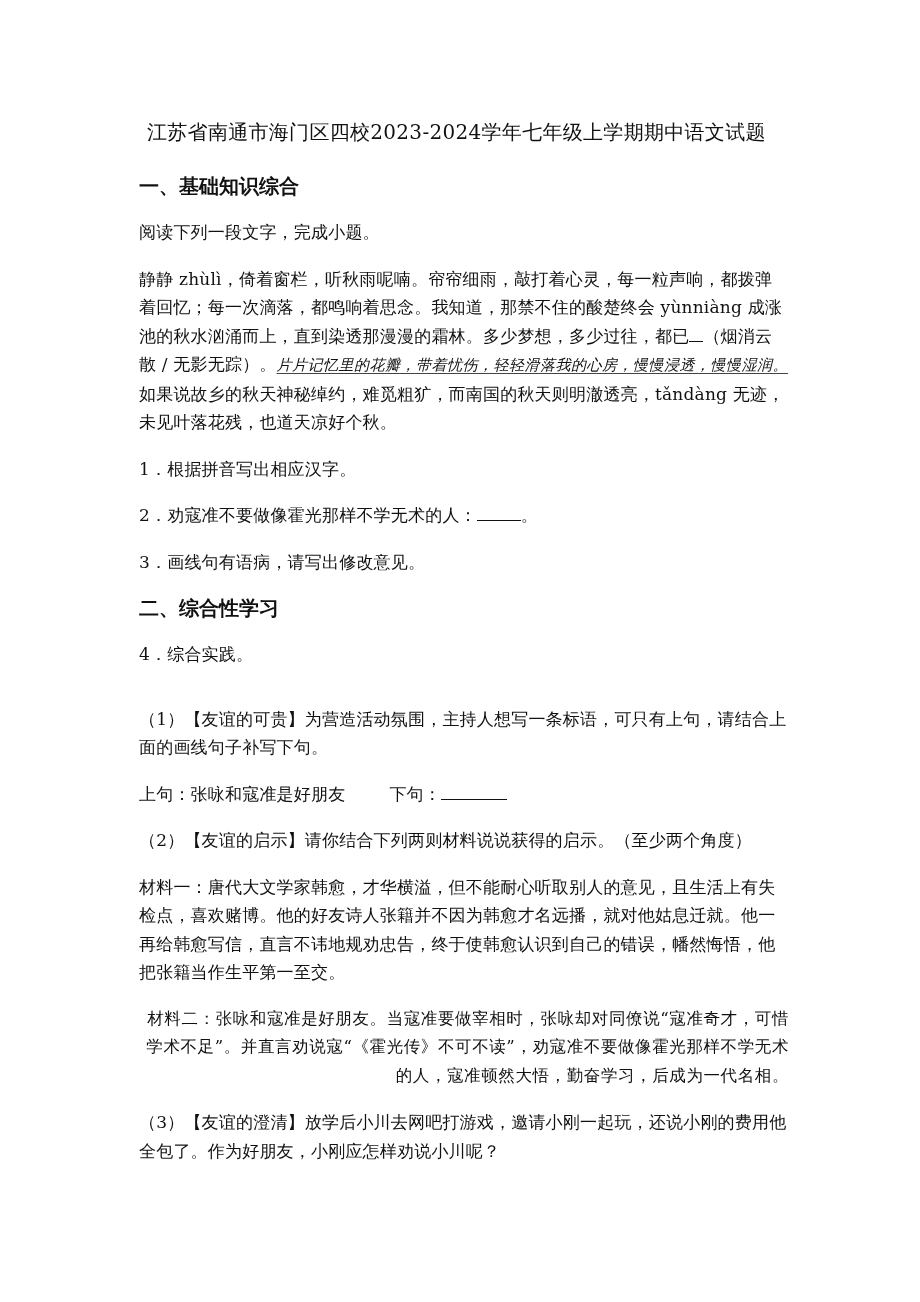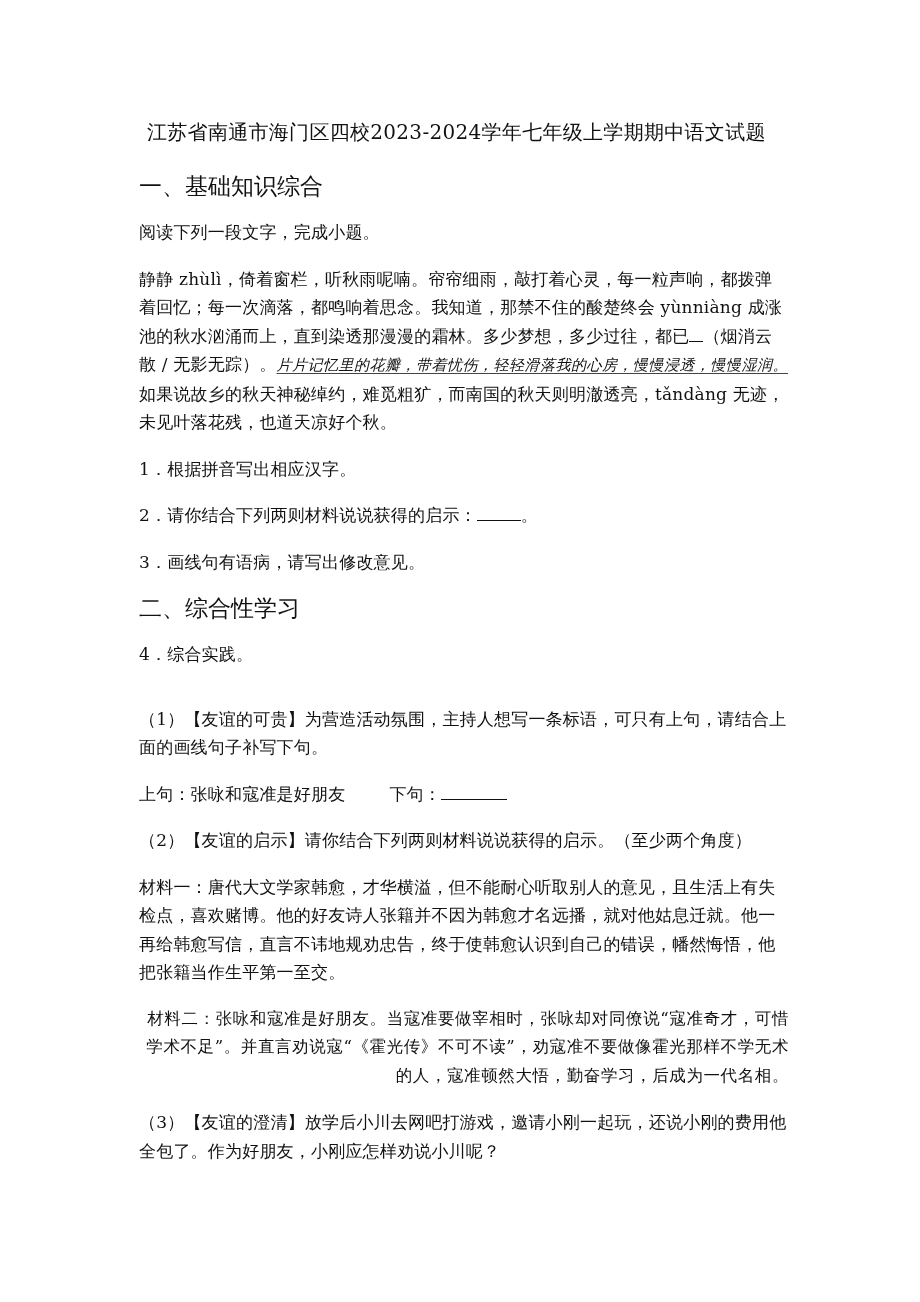--- a/index.html
+++ b/index.html
@@ -28,22 +28,22 @@
       letter-spacing: 0.2px;
     }
     .title {
       font-weight: normal;
       font-size: 20px;
       line-height: 28px;
       margin: 8px;
       letter-spacing: 0.3px;
     }
     .heading {
-      font-weight: normal;
-      font-size: 23px;
+      font-weight: bold;
+      font-size: 20px;
       line-height: 28px;
       margin: 0;
     }
     .gap { height: 18px; }
     .ul-italic {
       font-style: italic;
       font-size: 15px;
       text-decoration: underline;
       text-decoration-color: #444;
       text-underline-offset: 3px;
@@ -84,21 +84,21 @@
 
   <p class="para">阅读下列一段文字，完成小题。</p>
   <div class="gap"></div>
 
   <p class="para"><span>静静 zhùlì，倚着窗栏，听秋雨呢喃。帘帘细雨，敲打着心灵，每一粒声响，都拨弹着回忆；每一次滴落，都鸣响着思念。我知道，那禁不住的酸楚终会 yùnniàng 成涨池的秋水汹涌而上，直到染透那漫漫的霜林。多少梦想，多少过往，都已</span><span class="blank blank-short"></span><span>（烟消云散 / 无影无踪）。</span><span class="ul-italic">片片记忆里的花瓣，带着忧伤，轻轻滑落我的心房，慢慢浸透，慢慢湿润。</span><span>如果说故乡的秋天神秘绰约，难觅粗犷，而南国的秋天则明澈透亮，tǎndàng 无迹，未见叶落花残，也道天凉好个秋。</span></p>
   <div class="gap"></div>
 
   <p class="para"><span>1．</span><span>根据拼音写出相应汉字。</span></p>
   <div class="gap"></div>
 
-  <p class="para"><span>2．</span><span>请你结合下列两则材料说说获得的启示：</span><span class="blank blank-mid"></span><span>。</span></p>
+  <p class="para"><span>2．</span><span>劝寇准不要做像霍光那样不学无术的人：</span><span class="blank blank-mid"></span><span>。</span></p>
   <div class="gap"></div>
 
   <p class="para"><span>3．</span><span>画线句有语病，请写出修改意见。</span></p>
   <div class="gap"></div>
 
   <p class="heading">二、综合性学习</p>
   <div class="gap"></div>
 
   <p class="para">4．综合实践。</p>
   <div class="gap"></div>

